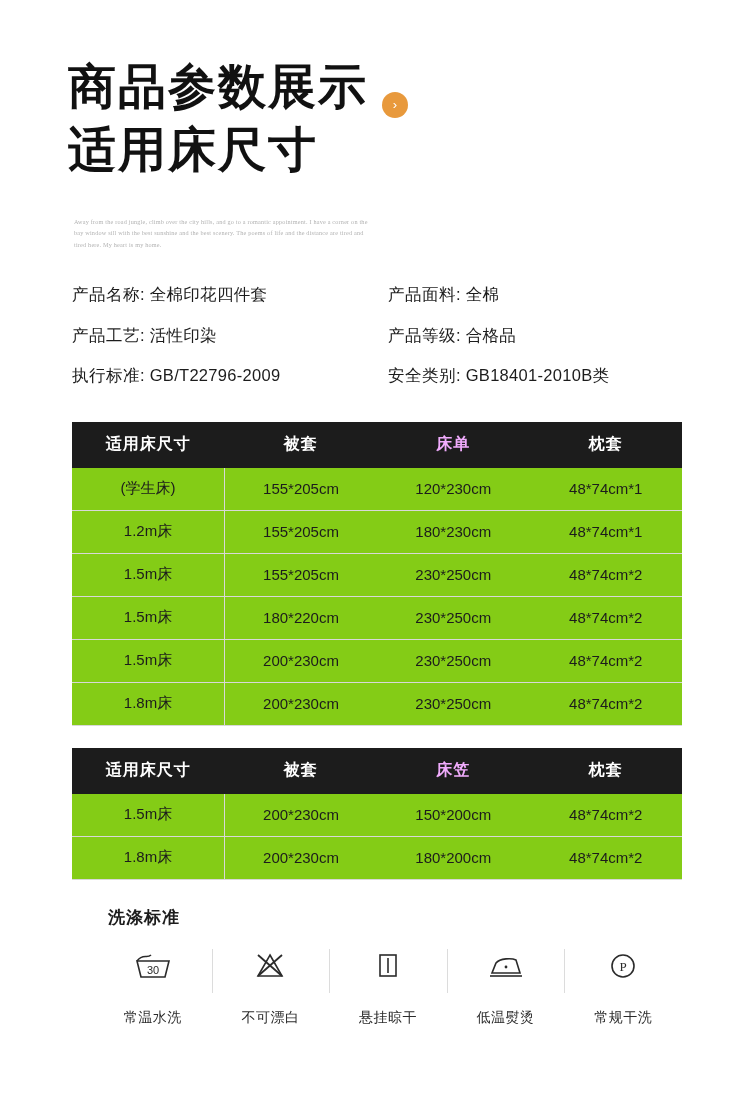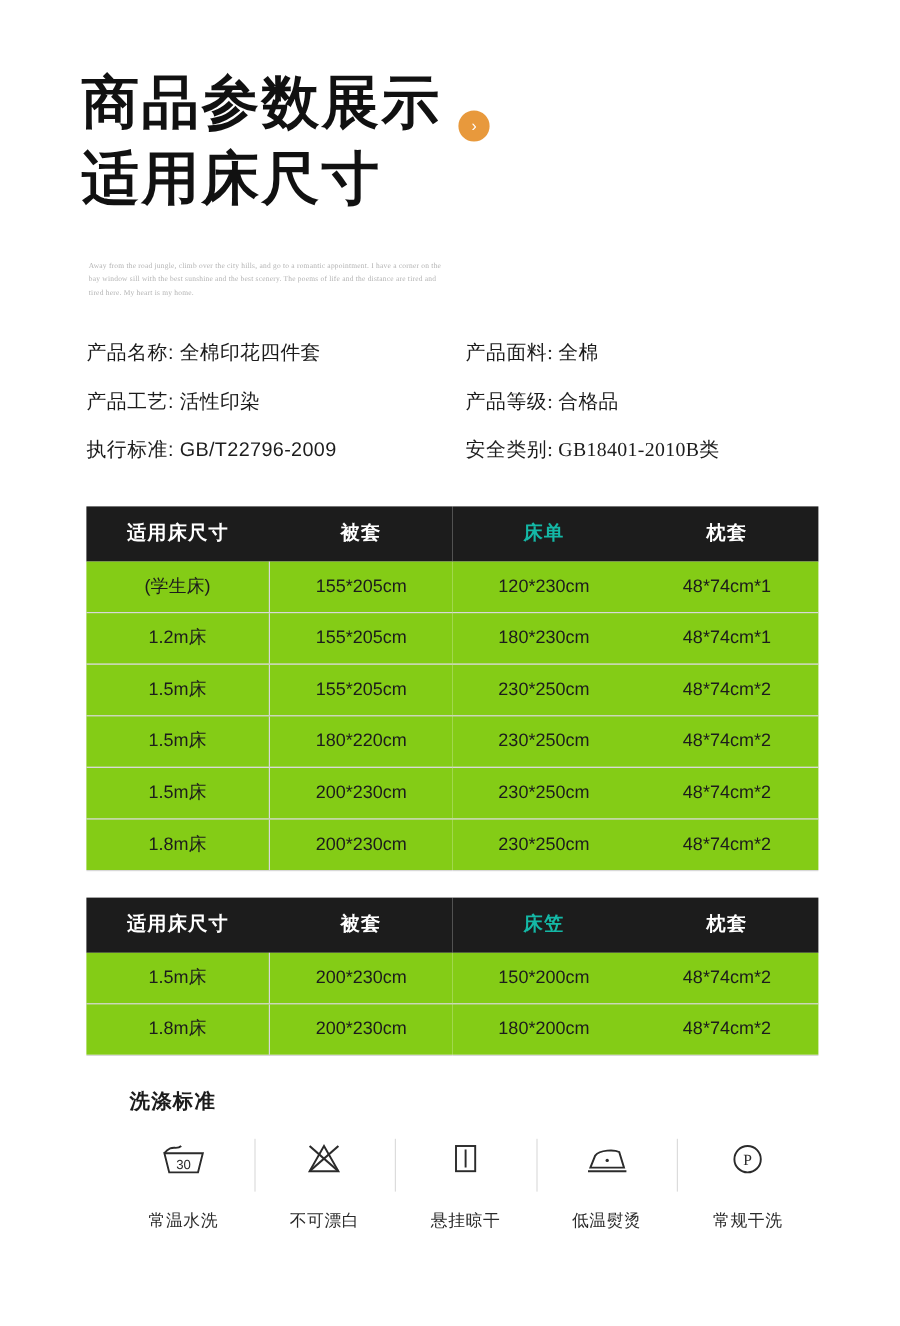--- a/index.html
+++ b/index.html
@@ -66,21 +66,20 @@
   .specs {
     margin-top: 36px;
     padding: 0 68px 0 72px;
     display: flex;
   }
   .spec-col {
     width: 50%;
   }
   .spec-col.right {
     padding-left: 22px;
-    font-family: Liberation Serif, serif;
   }
   .spec-row {
     font-size: 16.5px;
     line-height: 1;
     margin-bottom: 24px;
     white-space: nowrap;
     color: #1c1c1c;
   }
   .spec-label {
     letter-spacing: 0.5px;
@@ -101,21 +100,21 @@
   .spec-table thead th {
     background: #1c1c1c;
     color: #ffffff;
     font-size: 16px;
     font-weight: bold;
     height: 44px;
     text-align: center;
     letter-spacing: 1px;
   }
   .spec-table thead th.accent {
-    color: #14b8a6;
+    color: #f0abfc;
   }
   .spec-table tbody td {
     height: 40px;
     text-align: center;
     font-size: 15px;
     color: #1c1c1c;
     border-bottom: 1px solid #d8d8d8;
     background: #84cc16;
   }
   .spec-table tbody td.divider-left {

